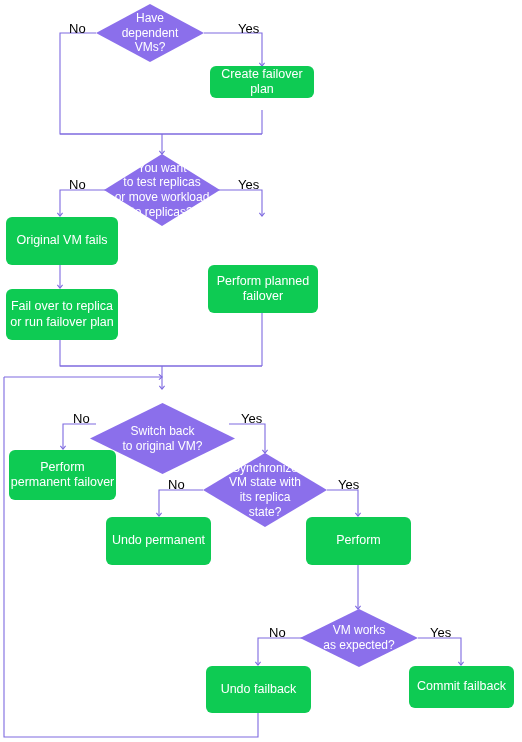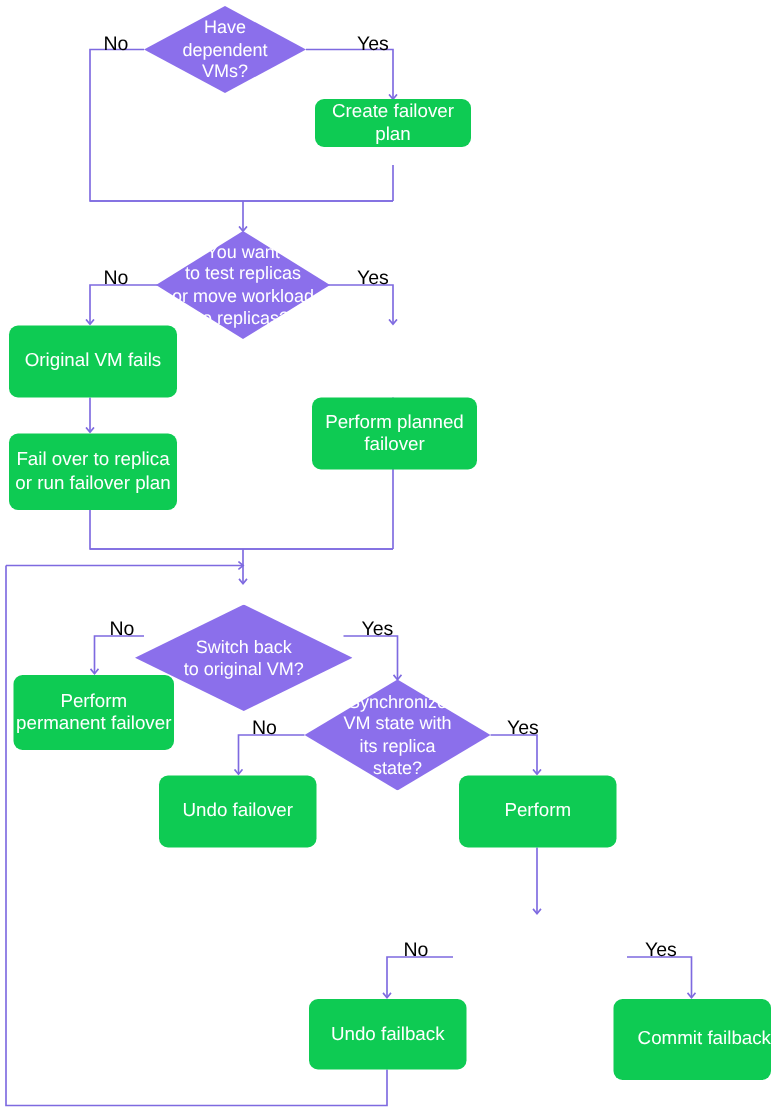--- a/index.html
+++ b/index.html
@@ -171,33 +171,38 @@
 
   <div class="node decision" style="left:203px; top:453px; width:124px; height:74px;">
     <span class="dia-shape"></span>
     <span class="dia-text">Synchronize
 VM state with
 its replica
 state?</span>
   </div>
 
   <div class="node process" style="left:106px; top:517px; width:105px; height:48px;">
-    <span>Undo failover</span>
+    <span>Undo permanent</span>
   </div>
 
   <div class="node process" style="left:306px; top:517px; width:105px; height:48px;">
     <span>Perform</span>
   </div>
 
+  <div class="node decision" style="left:300px; top:609px; width:118px; height:58px;">
+    <span class="dia-shape"></span>
+    <span class="dia-text">VM works
+as expected?</span>
+  </div>
 
   <div class="node process" style="left:206px; top:666px; width:105px; height:47px;">
     <span>Undo failback</span>
   </div>
 
-  <div class="node process" style="left:409px; top:666px; width:105px; height:54px;justify-content:flex-end;">
+  <div class="node process" style="left:409px; top:666px; width:105px; height:42px;">
     <span>Commit failback</span>
   </div>
 
   <div class="edge-label" style="left:69px; top:22px;">No</div>
   <div class="edge-label" style="left:238px; top:22px;">Yes</div>
 
   <div class="edge-label" style="left:69px; top:178px;">No</div>
   <div class="edge-label" style="left:238px; top:178px;">Yes</div>
 
   <div class="edge-label" style="left:73px; top:412px;">No</div>

